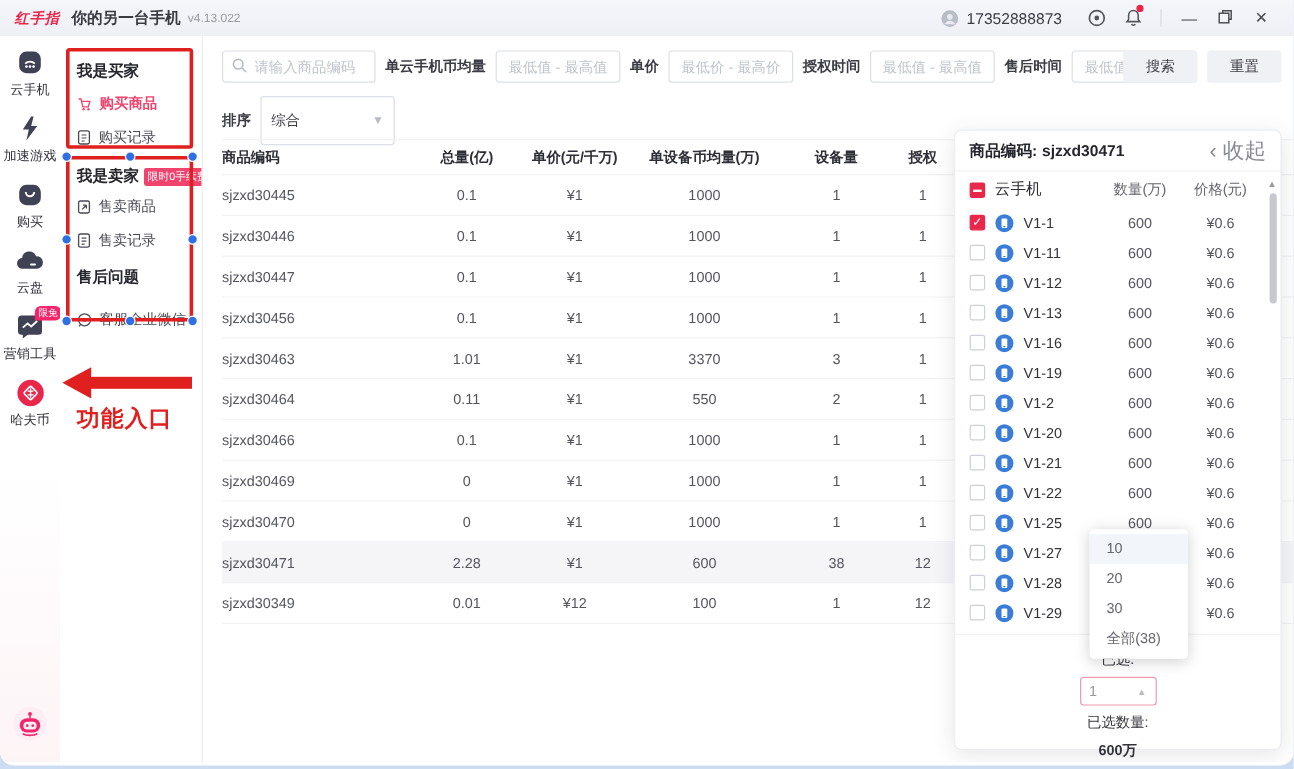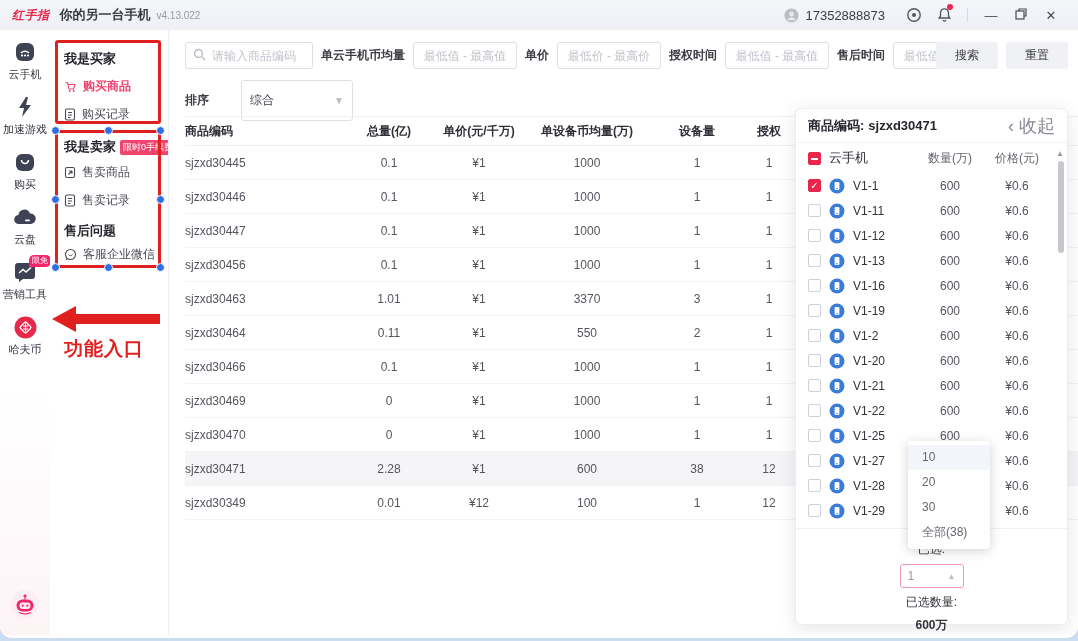--- a/index.html
+++ b/index.html
@@ -53,21 +53,21 @@
   .filter-input { height:27px; border:1px solid #dcdfe6; border-radius:3px; font-size:12px; color:#333; padding:0 8px; outline:none; font-family:inherit; }
   .filter-input::placeholder { color:#c0c4cc; }
   .search-box { position:relative;border-radius:10px; }
   .search-box input { width:128px; padding-left:26px; }
   .search-box .mag { position:absolute; left:8px; top:6px; }
   .f-range { width:104px; text-align:center; }
   .btn { position:absolute; top:12px; width:62px; height:27px; background:#f0f1f4; border:none; border-radius:3px; font-size:12px; color:#3c3c44; cursor:pointer; font-family:inherit; }
   .search-btn { right:80px; }
   .reset-btn { right:10px; }
   .sort-row { position:absolute; left:16px; top:50px; display:flex; align-items:center; gap:8px; }
-  .sort-select { width:112px; height:41px; border:1px solid #dcdfe6; border-radius:3px; font-size:12px; color:#3c3c44; display:flex; align-items:center; justify-content:space-between; padding:0 8px; cursor:pointer; background:#fff;margin-left:24px; }
+  .sort-select { width:112px; height:41px; border:1px solid #dcdfe6; border-radius:3px; font-size:12px; color:#3c3c44; display:flex; align-items:center; justify-content:space-between; padding:0 8px; cursor:pointer; background:#fff; }
   .chev { color:#b8bcc4; font-size:10px; }
 
   
   .table { position:absolute; left:16px; top:86px; right:0; }
   .thead, .trow { display:flex; align-items:center; }
   .thead { height:30px; font-weight:700; font-size:12px; color:#2e2e36; border-top:1px solid #f2f2f5; border-bottom:1px solid #f0f0f2; }
   .trow { height:34px; font-size:12px; color:#55555e; border-bottom:1px solid #f3f3f6; }
   .trow.hl { background:#f5f5f8; }
   .c-code { width:158px; text-align:left; }
   .c-total { width:92px; text-align:center; }
@@ -261,21 +261,21 @@
         <span>售卖商品</span>
       </div>
       <div class="menu-item" style="top:162px">
         <svg width="12" height="13" viewBox="0 0 12 13">
             <rect x="1.5" y="1" width="9" height="11" rx="1.5" fill="none" stroke="currentColor" stroke-width="1.1"></rect>
             <path d="M4 4.5h4M4 7h4M4 9.5h2.5" stroke="currentColor" stroke-width="1"></path>
           </svg>
         <span>售卖记录</span>
       </div>
       <div class="menu-title" style="top:192px">售后问题</div>
-      <div class="menu-item" style="top:216px">
+      <div class="menu-item" style="top:228px">
         <svg width="13" height="13" viewBox="0 0 13 13">
             <circle cx="6.5" cy="6.5" r="5" fill="none" stroke="currentColor" stroke-width="1.1"></circle>
             <path d="M4.5 6.5c1 1.4 3 1.4 4 0" stroke="currentColor" stroke-width="1" fill="none"></path>
             <path d="M3 10.5l-1 1.5" stroke="currentColor" stroke-width="1.1"></path>
           </svg>
         <span>客服企业微信</span>
       </div>
 
       <div class="anno-box box1"></div>
       <div class="anno-box box2">

